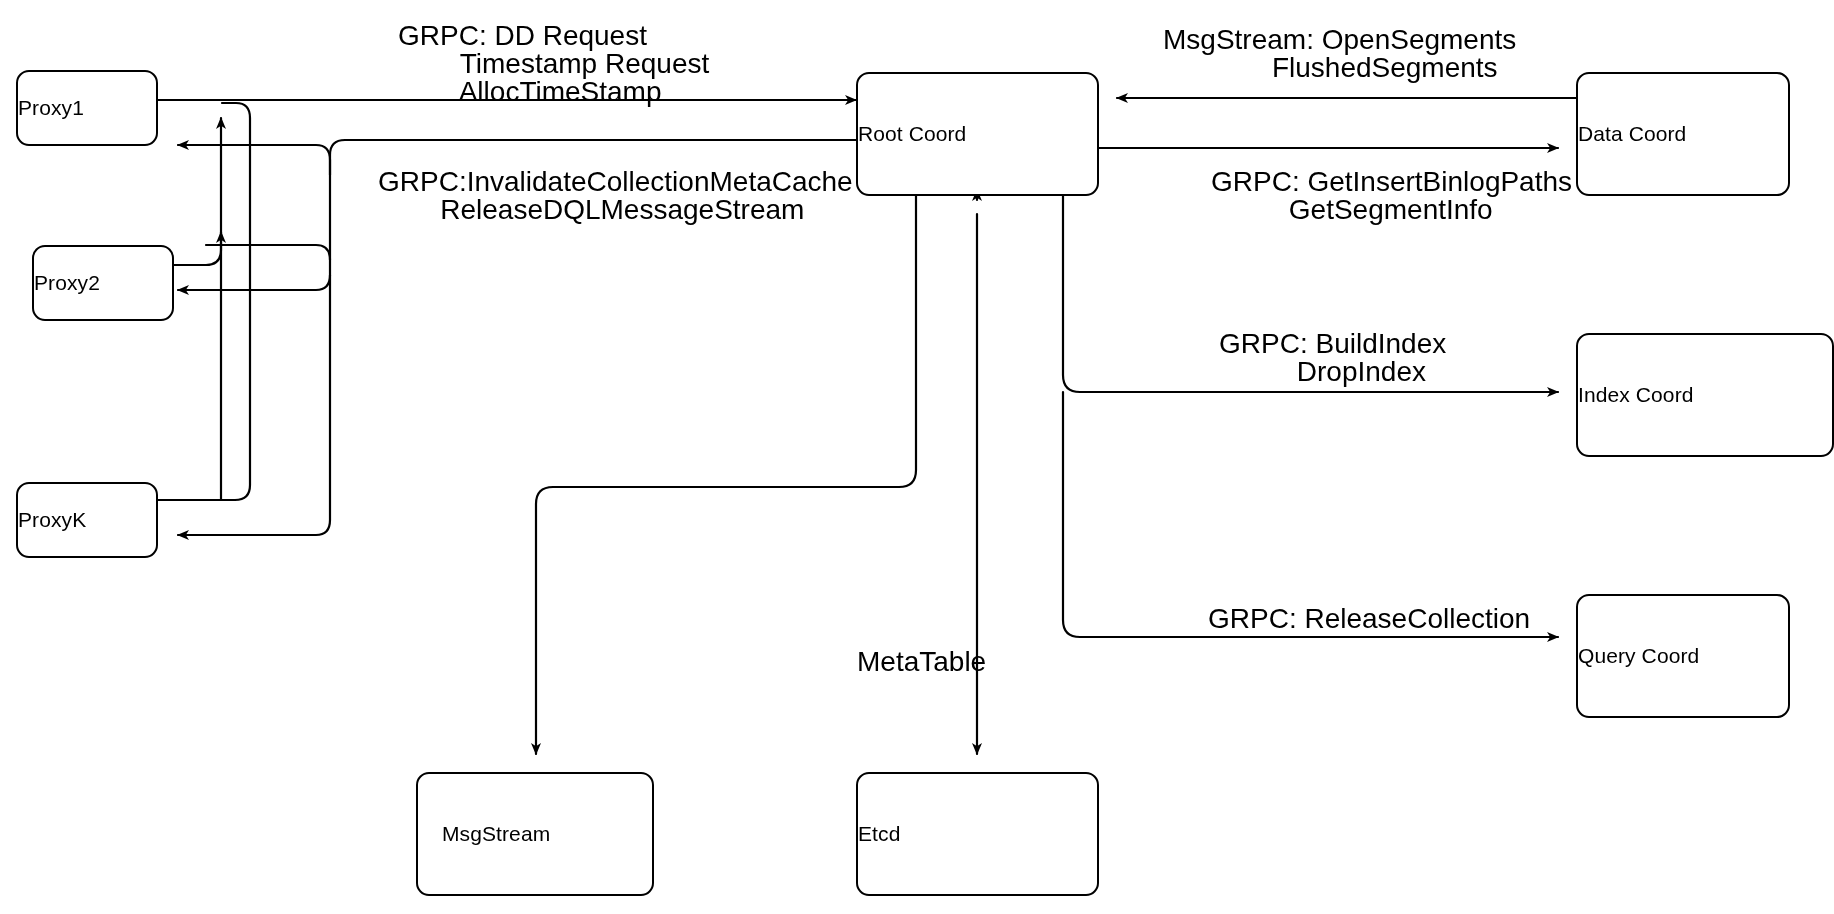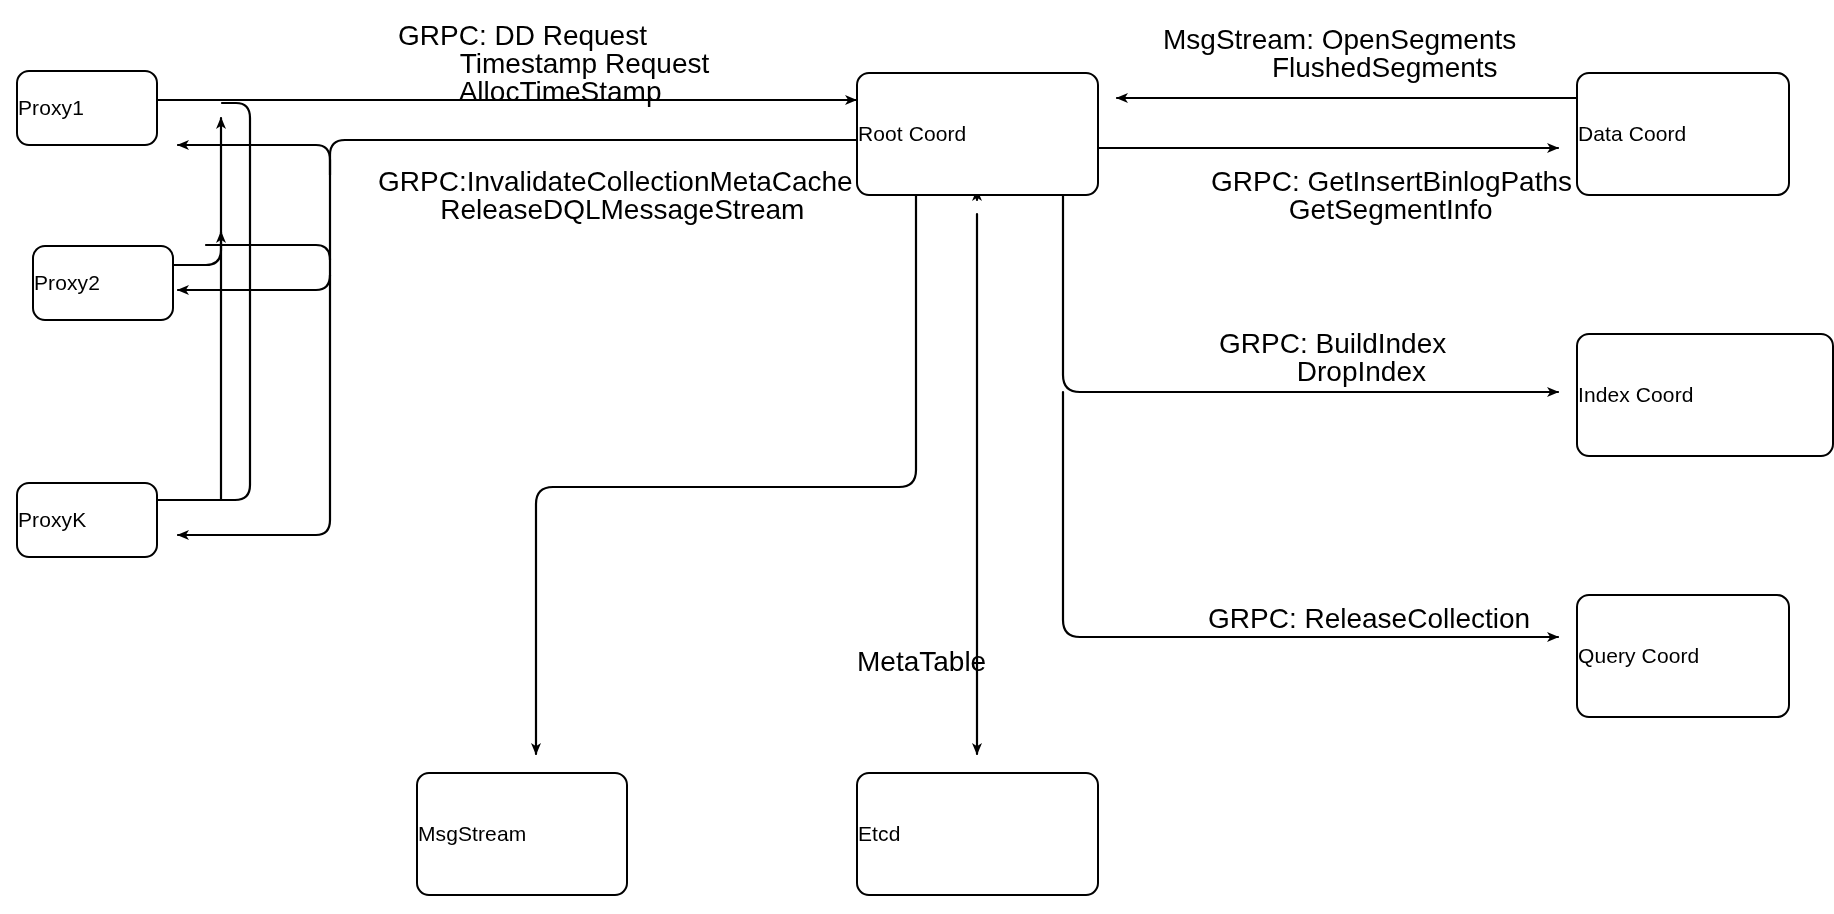--- a/index.html
+++ b/index.html
@@ -100,21 +100,21 @@
   </div>
 
   <div class="node" style="left:1576px;top:333px;width:258px;height:124px;">
     <span>Index Coord</span>
   </div>
 
   <div class="node" style="left:1576px;top:594px;width:214px;height:124px;">
     <span>Query Coord</span>
   </div>
 
-  <div class="node" style="left:416px;top:772px;width:212px;height:124px;">
+  <div class="node" style="left:416px;top:772px;width:238px;height:124px;padding-left:24px;">
     <span>MsgStream</span>
   </div>
 
   <div class="node" style="left:856px;top:772px;width:243px;height:124px;">
     <span>Etcd</span>
   </div>
 
   <div class="elabel left" style="left:398px;top:22px;"><div>GRPC: DD Request</div><div>        Timestamp Request</div><div>        AllocTimeStamp</div></div>
 
   <div class="elabel left" style="left:378px;top:168px;"><div>GRPC:InvalidateCollectionMetaCache</div><div>        ReleaseDQLMessageStream</div></div>

